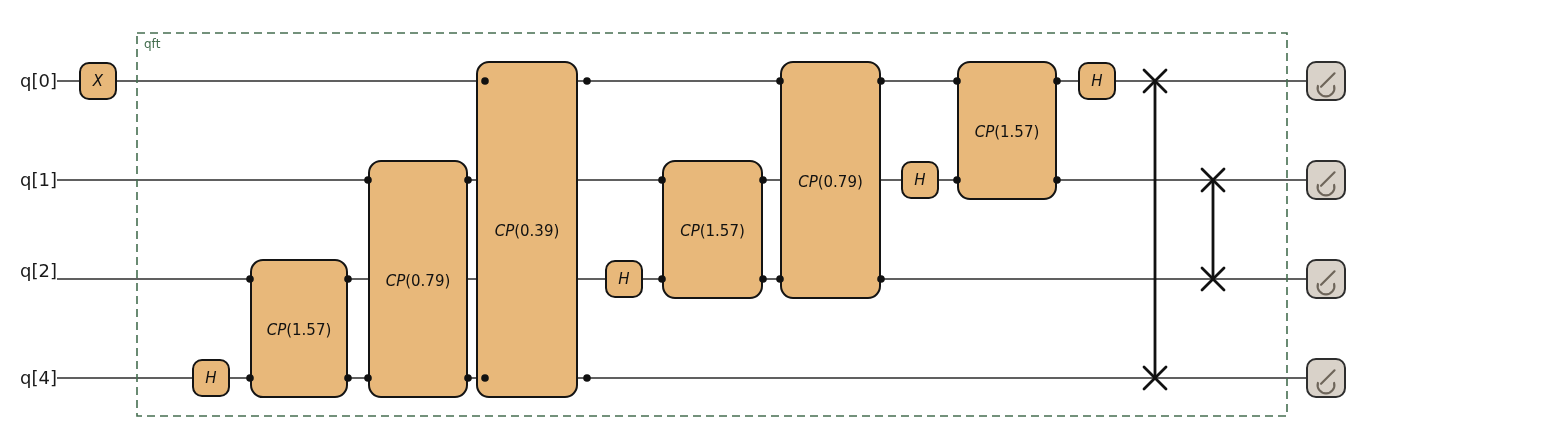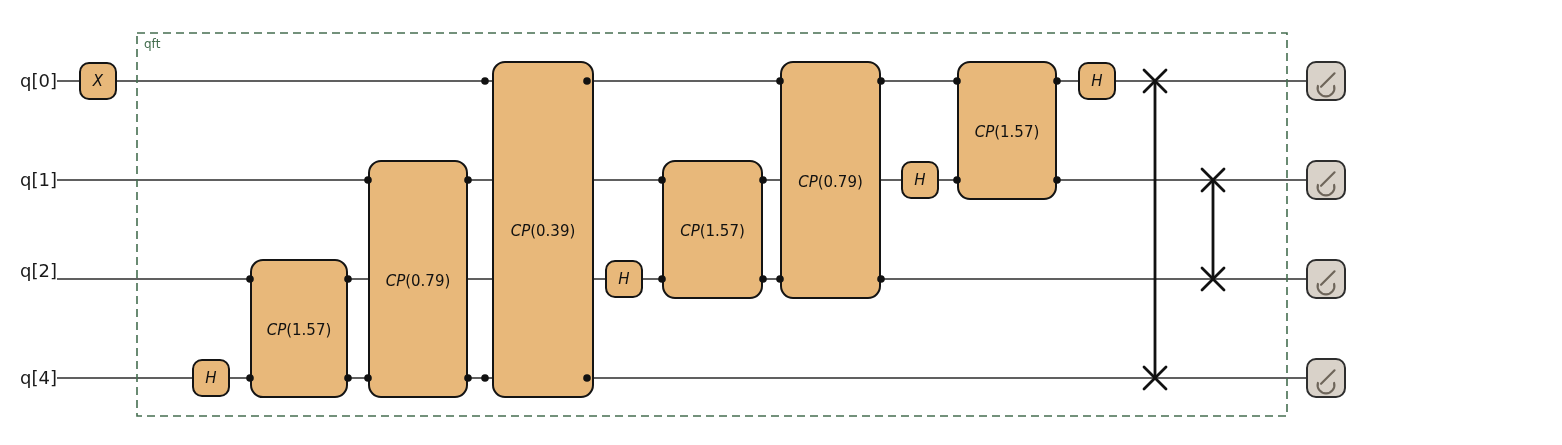--- a/index.html
+++ b/index.html
@@ -80,21 +80,21 @@
   <div class="gate sq" style="left:1078px;top:62px">
     <span class="glabel">H</span>
   </div>
 
   <div class="gate" style="left:250px;top:259px;width:98px;height:139px">
     <span class="cplabel" style="top:58px"><span class="gname">CP</span><span class="gparam">(1.57)</span></span>
   </div>
   <div class="gate" style="left:368px;top:160px;width:100px;height:238px">
     <span class="cplabel" style="top:108px"><span class="gname">CP</span><span class="gparam">(0.79)</span></span>
   </div>
-  <div class="gate" style="left:492px;top:61px;width:102px;height:337px">
+  <div class="gate" style="left:476px;top:61px;width:102px;height:337px">
     <span class="cplabel" style="top:157px"><span class="gname">CP</span><span class="gparam">(0.39)</span></span>
   </div>
   <div class="gate" style="left:662px;top:160px;width:101px;height:139px">
     <span class="cplabel" style="top:58px"><span class="gname">CP</span><span class="gparam">(1.57)</span></span>
   </div>
   <div class="gate" style="left:780px;top:61px;width:101px;height:238px">
     <span class="cplabel" style="top:108px"><span class="gname">CP</span><span class="gparam">(0.79)</span></span>
   </div>
   <div class="gate" style="left:957px;top:61px;width:100px;height:139px">
     <span class="cplabel" style="top:58px"><span class="gname">CP</span><span class="gparam">(1.57)</span></span>

